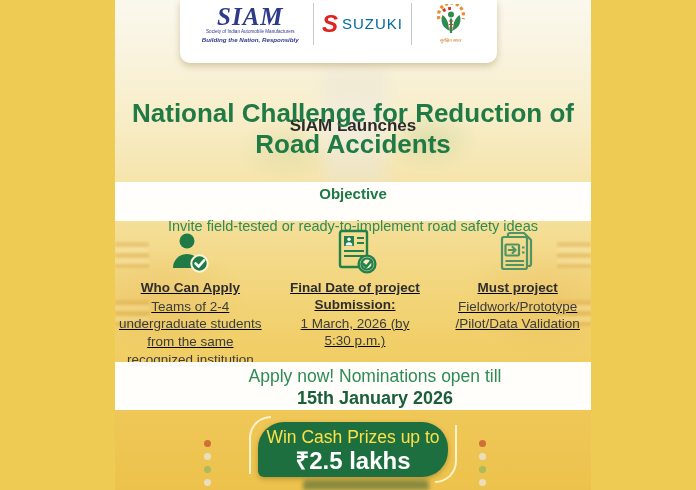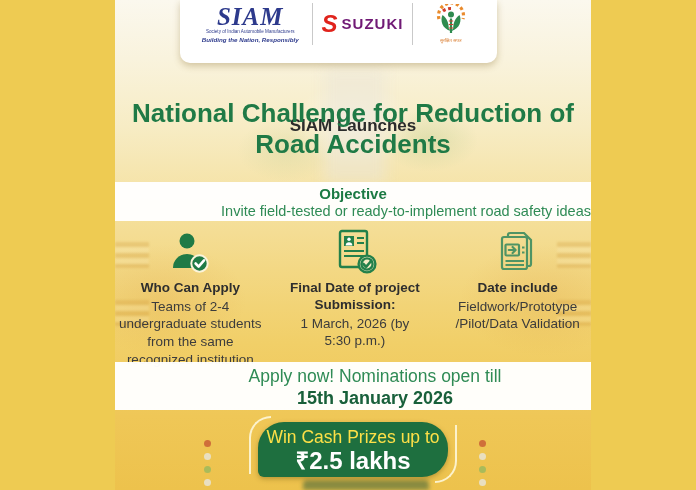--- a/index.html
+++ b/index.html
@@ -35,39 +35,39 @@
                box-shadow:0 3px 7px rgba(120,90,20,.30);
                display:flex; align-items:center; justify-content:space-evenly; padding:4px 8px 20px; }
   .logo-sep { width:1px; height:42px; background:#c9c9c9; }
   .siam-logo { text-align:center; line-height:1; width:108px; }
   .siam-name { font-family:"Liberation Serif", serif; font-style:italic; font-weight:bold;
                font-size:25px; color:#2d3a8c; letter-spacing:1px; }
   .siam-sub  { font-size:4.6px; color:#2d3a8c; margin-top:1px; white-space:nowrap; }
   .siam-tag  { font-size:6.2px; color:#2d3a8c; font-style:italic; font-weight:bold; margin-top:3px; }
   .suzuki-logo { display:flex; align-items:center; gap:4px; }
   .suzuki-s  { color:#e0231c; font-weight:bold; font-size:24px; font-style:italic; line-height:1; }
-  .suzuki-word { color:#701a75; font-weight:bold; font-size:15px; letter-spacing:1px; }
+  .suzuki-word { color:#0369a1; font-weight:normal; font-size:15px; letter-spacing:1px; }
   .campaign-logo { display:flex; flex-direction:column; align-items:center; width:60px; line-height:1; }
   .camp-text { font-size:4.5px; color:#d97b2d; text-align:center; margin-top:-1px; }
 
   
   .intro { position:absolute; top:76px; left:0; width:100%; text-align:center;
            font-size:17px; font-weight:bold; color:#2b2b2b;margin-top:40px; }
   .title { position:absolute; top:98px; left:10px; width:456px; text-align:center;
            font-size:26px; line-height:1.18; font-weight:bold; color:#1f7a46; }
 
   
   .objective-bar { position:absolute; top:182px; left:0; width:100%; height:39px;
                    background:rgba(255,255,255,0.96); text-align:center; padding-top:3px; }
   .obj-head { font-size:15px; font-weight:bold; color:#1c7a44; }
-  .obj-text { font-size:14.5px; color:#2f8b55; margin-top:1px;text-align:right; }
+  .obj-text { font-size:14.5px; color:#2f8b55; margin-top:16px; }
 
   
   .columns { position:absolute; top:228px; left:0; width:100%;
-             display:flex; justify-content:flex-end; gap:20px; }
+             display:flex; justify-content:space-between; gap:20px;text-decoration:underline; }
   .col { text-align:center; }
   .col-1 { width:152px; } .col-2 { width:140px; } .col-3 { width:148px; }
   .col-icon { height:46px; display:flex; align-items:flex-end; justify-content:center; margin-bottom:6px; }
   .col-head { font-size:13.5px; font-weight:bold; color:#2e2e2e; line-height:1.25; }
   .col-head-wide { margin:0 -12px; }
   .col-text { font-size:13.5px; color:#3c3c3c; line-height:1.3; margin-top:1px; }
 
   
   .apply-bar { position:absolute; top:362px; left:0; width:100%; height:48px;
                background:rgba(255,255,255,0.97); text-align:center; padding-top:4px;padding-left:44px; }
@@ -176,21 +176,21 @@
       <div class="col col-3">
         <div class="col-icon">
           <svg width="46" height="44" viewBox="0 0 46 44" fill="none" stroke="#4f9464" stroke-width="2.2">
             <path d="M13 7 V5 a2 2 0 0 1 2 -2 h14 l7 7 v24 a2 2 0 0 1 -2 2 h-2"></path>
             <rect x="7" y="7" width="25" height="32" rx="2"></rect>
             <rect x="10.5" y="14.5" width="13.5" height="11" rx="1"></rect>
             <path d="M13.8 20 h6.4 m-2.6 -3 l3 3 l-3 3" stroke-linecap="round" stroke-linejoin="round"></path>
             <path d="M27 17.5 h2.5 M27 22.5 h2.5 M10.5 31 h18.5 M10.5 35 h18.5" stroke-width="1.8"></path>
           </svg>
         </div>
-        <div class="col-head">Date include</div>
+        <div class="col-head">Must project</div>
         <div class="col-text">Fieldwork/Prototype /Pilot/Data Validation</div>
       </div>
     </div>
 
     <div class="apply-bar">
       <div class="apply-1">Apply now! Nominations open till</div>
       <div class="apply-2">15th January 2026</div>
     </div>
 
     <div class="prize-wrap">

